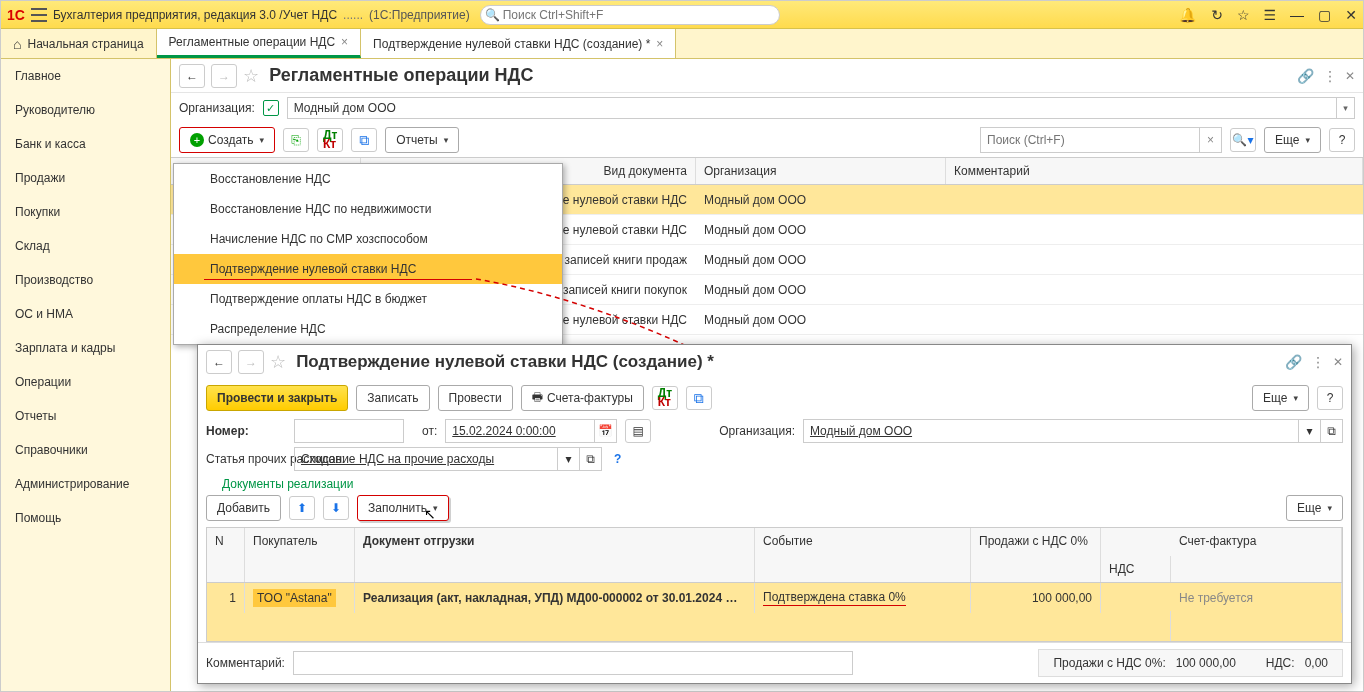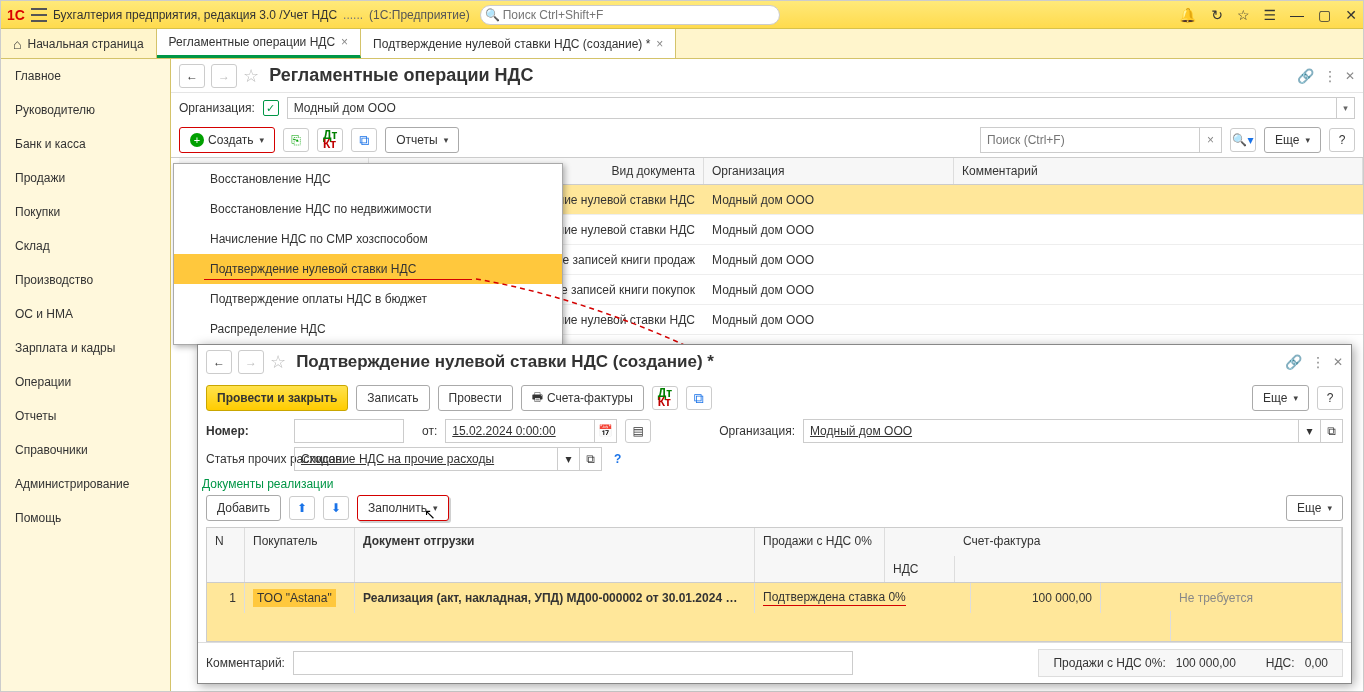--- a/index.html
+++ b/index.html
@@ -68,21 +68,21 @@
   .list-toolbar .spacer{flex:1;}
   .search-field{display:flex;}
   .search-field input{width:220px;height:26px;border:1px solid #ccc;padding:0 6px;}
   .search-field .clr{width:22px;height:26px;border:1px solid #ccc;border-left:none;display:flex;align-items:center;justify-content:center;color:#888;cursor:pointer;}
   
   .create-menu{position:absolute;left:172px;top:165px;width:390px;background:#fff;border:1px solid #aaa;box-shadow:2px 2px 6px rgba(0,0,0,0.3);z-index:5;}
   .create-menu .mi{height:30px;display:flex;align-items:center;padding:0 36px;cursor:pointer;}
   .create-menu .mi.highlight{background:var(--highlight);position:relative;}
   .create-menu .mi.highlight::after{content:"";position:absolute;left:30px;right:90px;bottom:4px;height:1.5px;background:var(--red-frame);}
   
-  .grid{border-top:1px solid #ccc;padding-left:8px;}
+  .grid{border-top:1px solid #ccc;}
   .grid .head{display:flex;background:#f7f7f7;border-bottom:1px solid #ccc;}
   .grid .head .cell{padding:6px 8px;border-right:1px solid #ddd;}
   .grid .row{display:flex;border-bottom:1px solid #eee;height:30px;align-items:center;}
   .grid .row.sel{background:var(--selected-row);}
   .grid .row .cell{padding:0 8px;border-right:1px solid transparent;}
   .c-date{width:190px;}
   .c-type{width:335px;}
   .c-org{width:250px;}
   .c-comment{flex:1;}
   
@@ -90,21 +90,21 @@
   
   .overlay-window{position:absolute;left:197px;top:344px;width:1155px;height:340px;background:#fff;border:1px solid #888;box-shadow:2px 2px 10px rgba(0,0,0,0.35);z-index:10;display:flex;flex-direction:column;}
   .overlay-window .page-header{border-bottom:none;}
   .ow-toolbar{display:flex;align-items:center;gap:8px;padding:6px 8px;}
   .btn.primary{background:linear-gradient(#ffe24d,#ffcc00);border:1px solid #c9a600;font-weight:bold;}
   .form-row{display:flex;align-items:center;gap:8px;padding:2px 8px;}
   .form-row label{white-space:nowrap;}
   .inp{border:1px solid #ccc;height:24px;padding:0 6px;display:flex;align-items:center;text-decoration:underline;}
   .cal-btn{width:22px;height:24px;border:1px solid #ccc;border-left:none;display:flex;align-items:center;justify-content:center;cursor:pointer;font-size:12px;}
   .dd-ext{display:flex;}
-  .doc-section-title{color:var(--link-green);padding:4px 4px;}
+  .doc-section-title{color:var(--link-green);padding:4px 24px;}
   .ow-toolbar2{display:flex;align-items:center;gap:8px;padding:0 8px 6px 8px;}
   .btn.fill{border:1.5px solid var(--red-frame);box-shadow:2px 2px 0 #d0d0d0;}
   .tbl2{border:1px solid #ccc;margin:0 8px;}
   .tbl2 .head,.tbl2 .row{display:flex;}
   .tbl2 .head{background:#f7f7f7;border-bottom:1px solid #ccc;}
   .tbl2 .cell{padding:6px 8px;border-right:1px solid #ddd;}
   .tbl2 .row.sel{background:var(--selected-row);}
   .tbl2 .row .cell{height:30px;display:flex;align-items:center;}
   .c-n{width:38px;justify-content:flex-end;}
   .c-buyer{width:110px;}
@@ -367,20 +367,21 @@
     <div class="btn dropdown">
         <span>Еще</span>
       </div>
   </div>
 
   <div class="tbl2">
     <div class="head">
       <div class="cell c-n">N</div>
       <div class="cell c-buyer">Покупатель</div>
       <div class="cell c-doc">Документ отгрузки</div>
+      <div class="cell c-event">Событие</div>
       <div class="cell c-sum">Продажи с НДС 0%</div>
       <div class="cell c-nds">НДС</div>
       <div class="cell c-sf">Счет-фактура</div>
     </div>
     <div class="row sel">
       <div class="cell c-n">1</div>
       <div class="cell c-buyer">
           <span class="buyer-hl">ТОО "Astana"</span>
         </div>
       <div class="cell c-doc">Реализация (акт, накладная, УПД) МД00-000002 от 30.01.2024 …</div>

